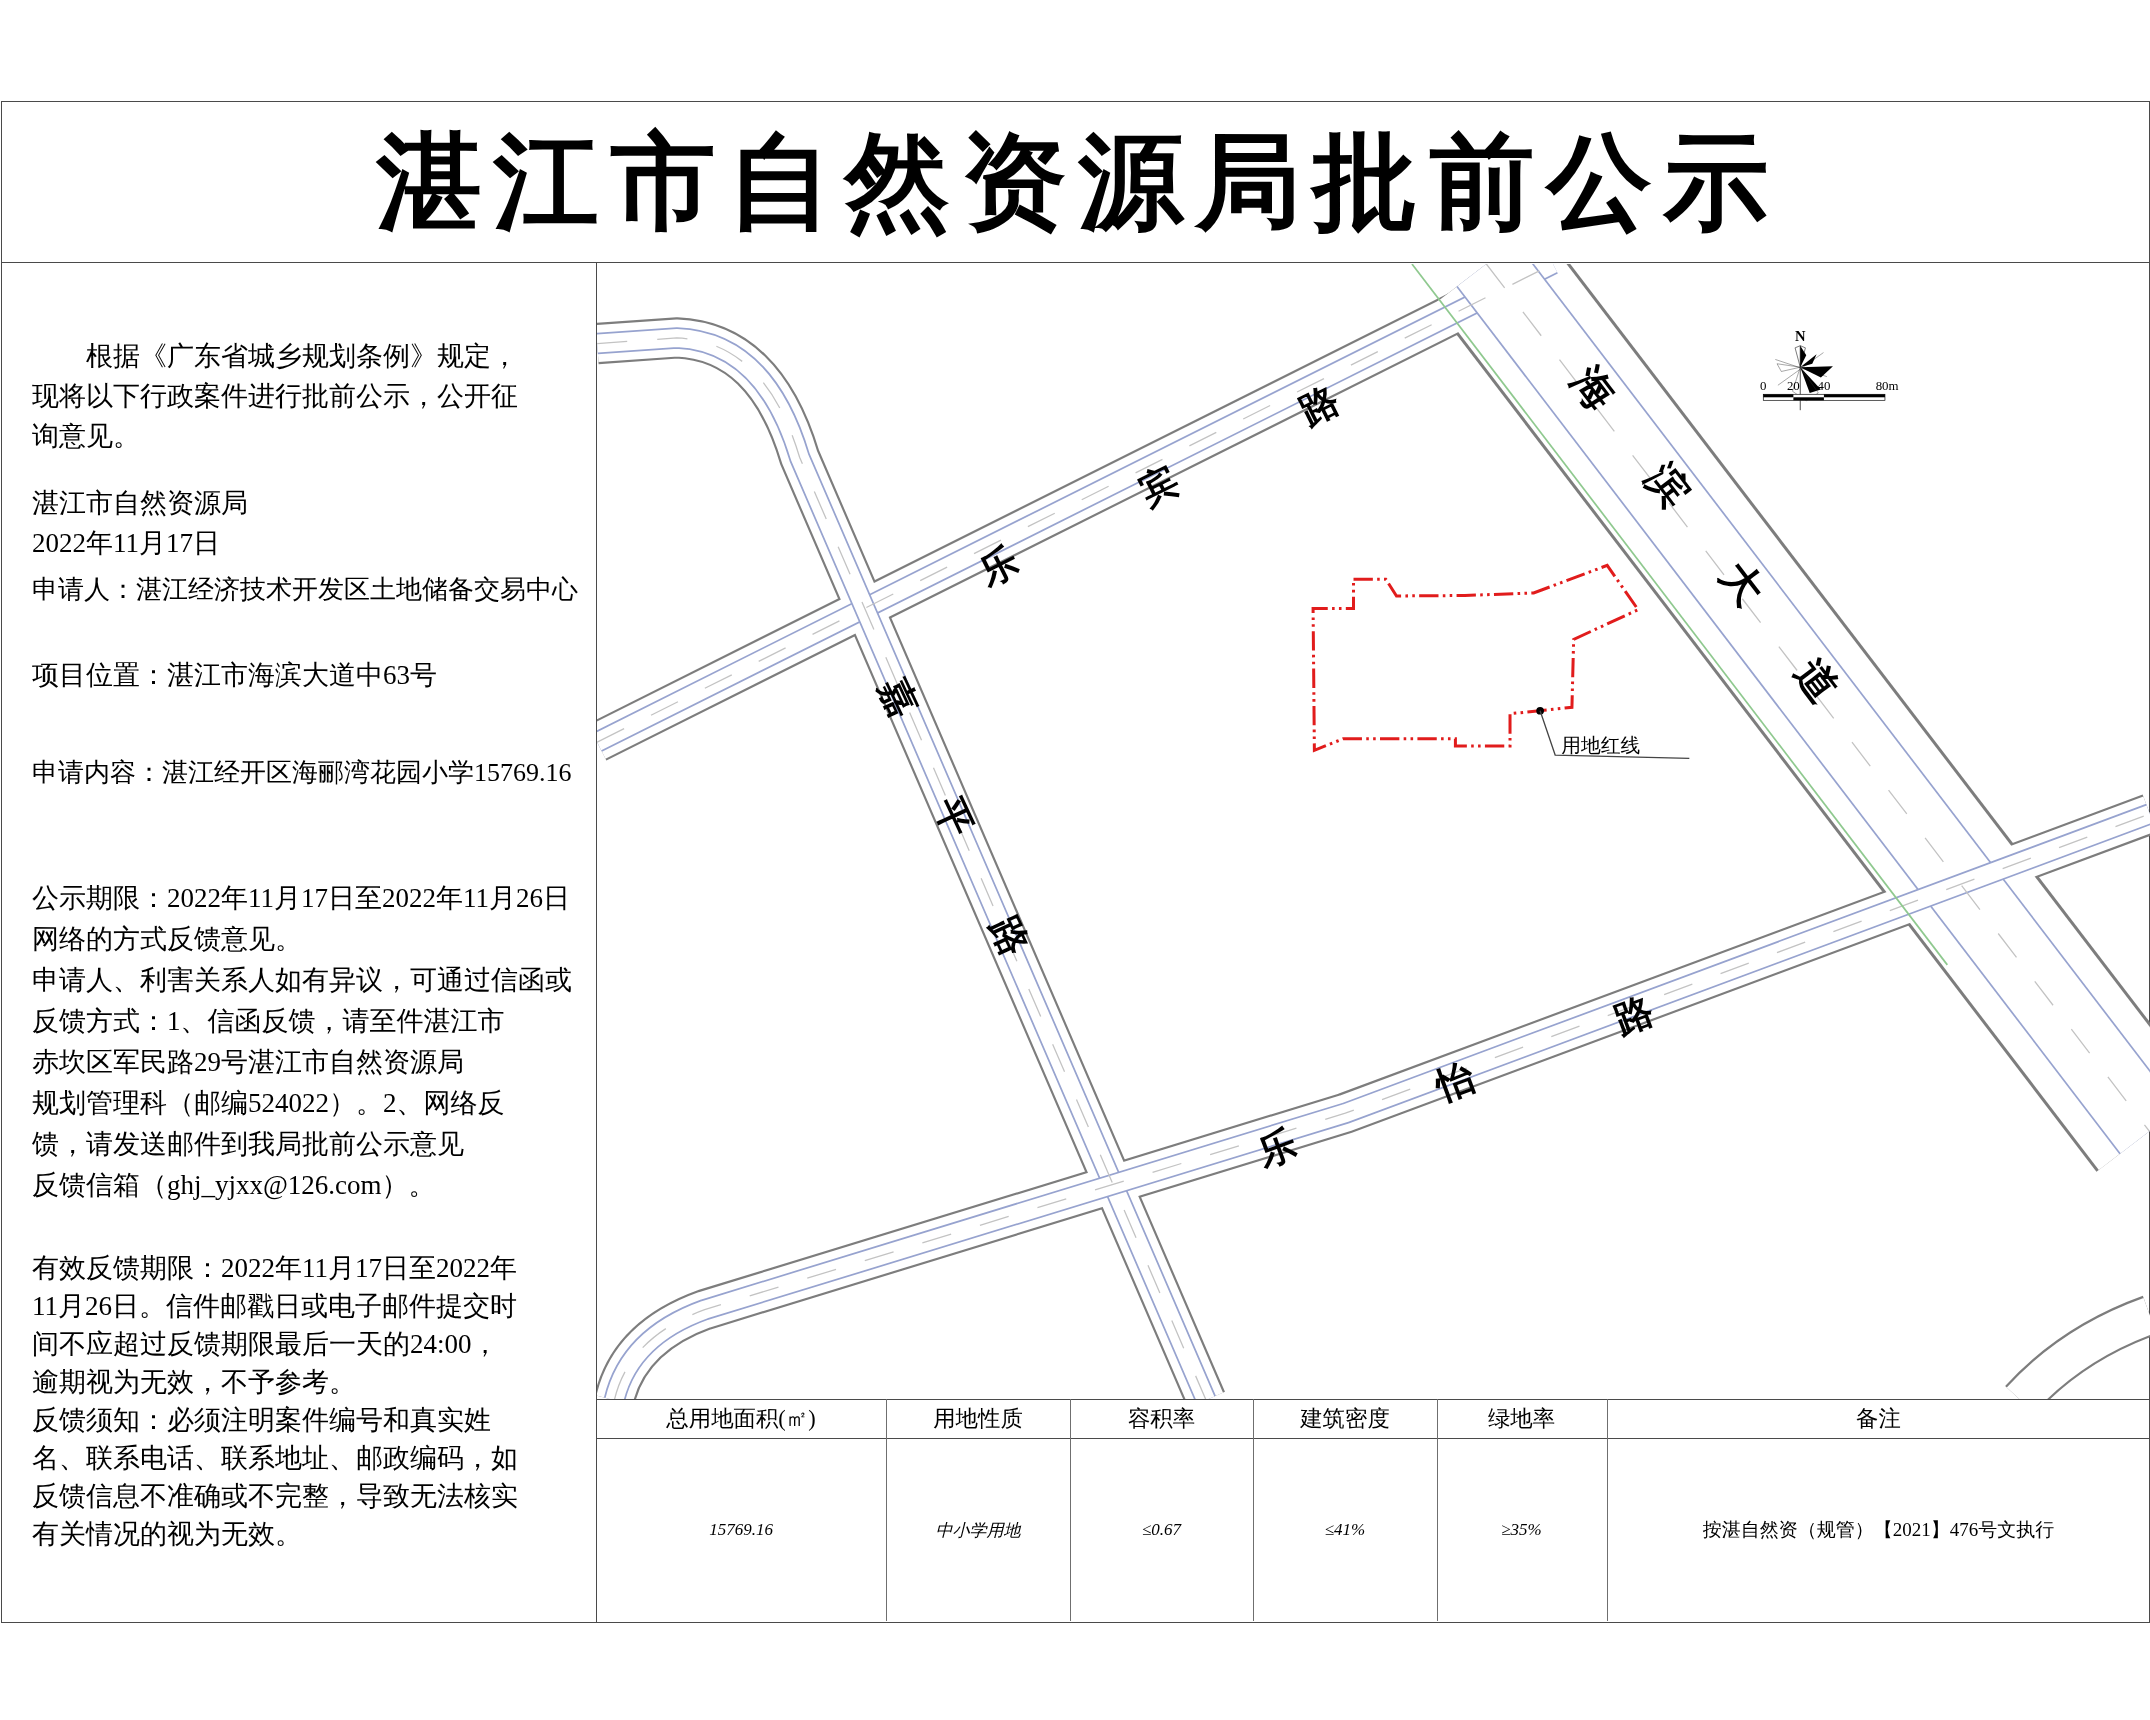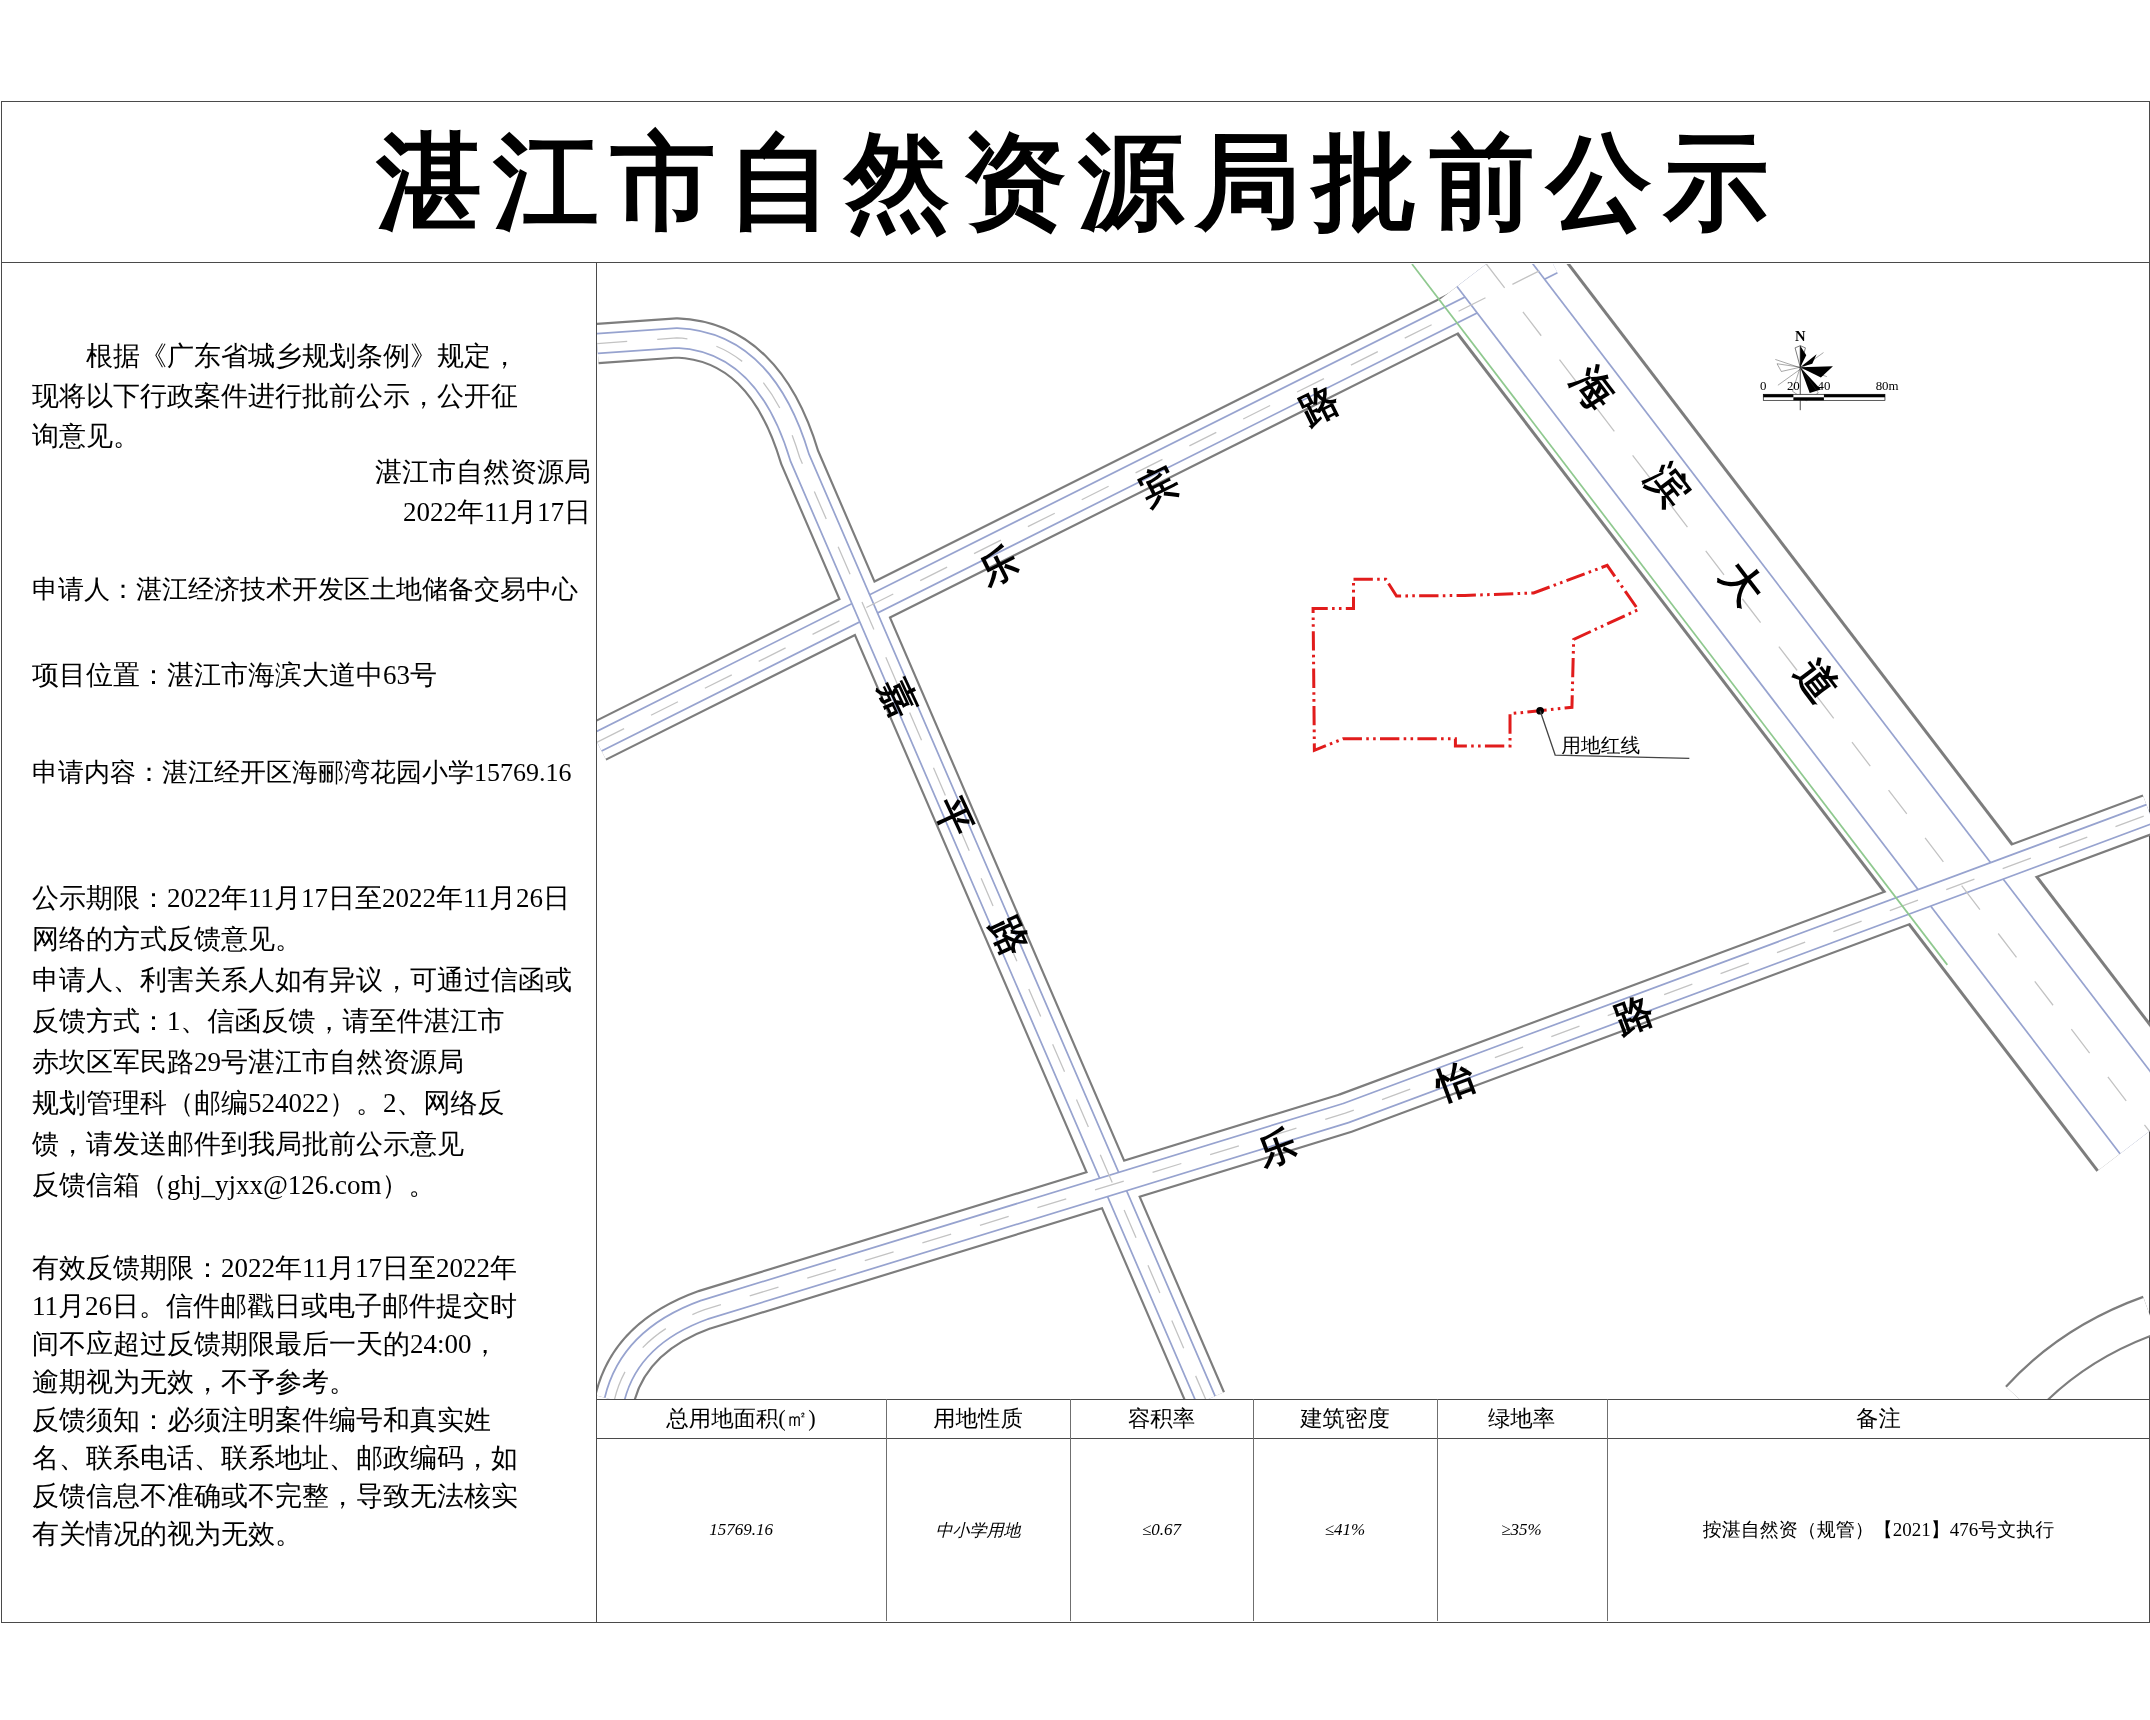--- a/index.html
+++ b/index.html
@@ -10,21 +10,21 @@
   .vline{position:absolute;background:#4a4a4a;width:1.3px;}
   .thin{background:#6f6f6f;}
   
   #title-band{position:absolute;left:4px;top:102px;width:2149px;height:162px;display:flex;align-items:center;justify-content:center;}
   #title-band .t{font-size:105px;font-weight:bold;letter-spacing:12px;white-space:nowrap;}
   
   #panel{position:absolute;left:0.9px;top:264px;width:595px;height:1358px;text-decoration:underline;}
   .blk{position:absolute;left:31px;width:559px;font-size:27px;line-height:40px;white-space:nowrap;}
   .blk div{white-space:nowrap;}
   .indent{text-indent:54px;}
-  .r{text-align:right;padding-right:31px;}
+  .r{text-align:left;padding-right:31px;margin-top:31px;}
   .tight{font-size:26px;}
   .lh96{line-height:41px;}
   .lh88{line-height:38px;}
   .pad290{padding-left:125px;}
   
   .cell{position:absolute;display:flex;align-items:center;justify-content:center;text-align:right;white-space:nowrap;}
   .th{font-size:22.4px;}
   .td{font-size:17px;font-style:italic;}
   .td-small{font-size:19px;}
   

